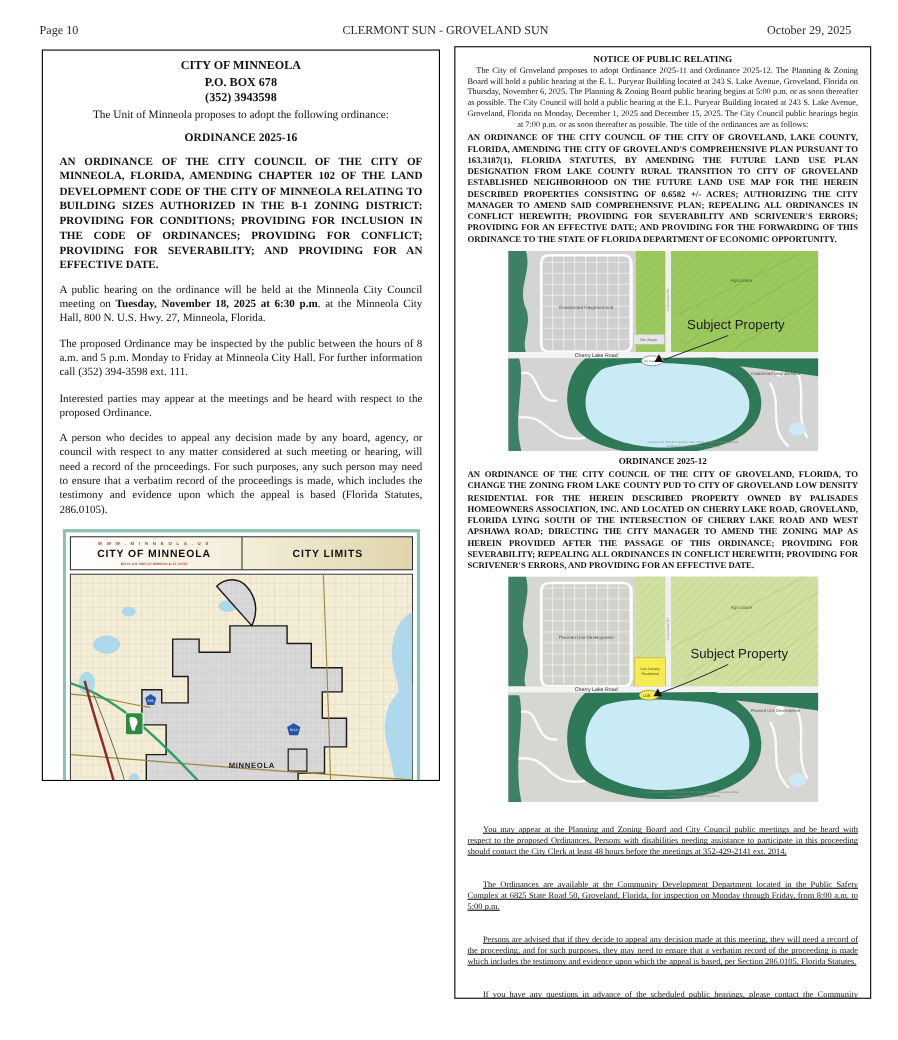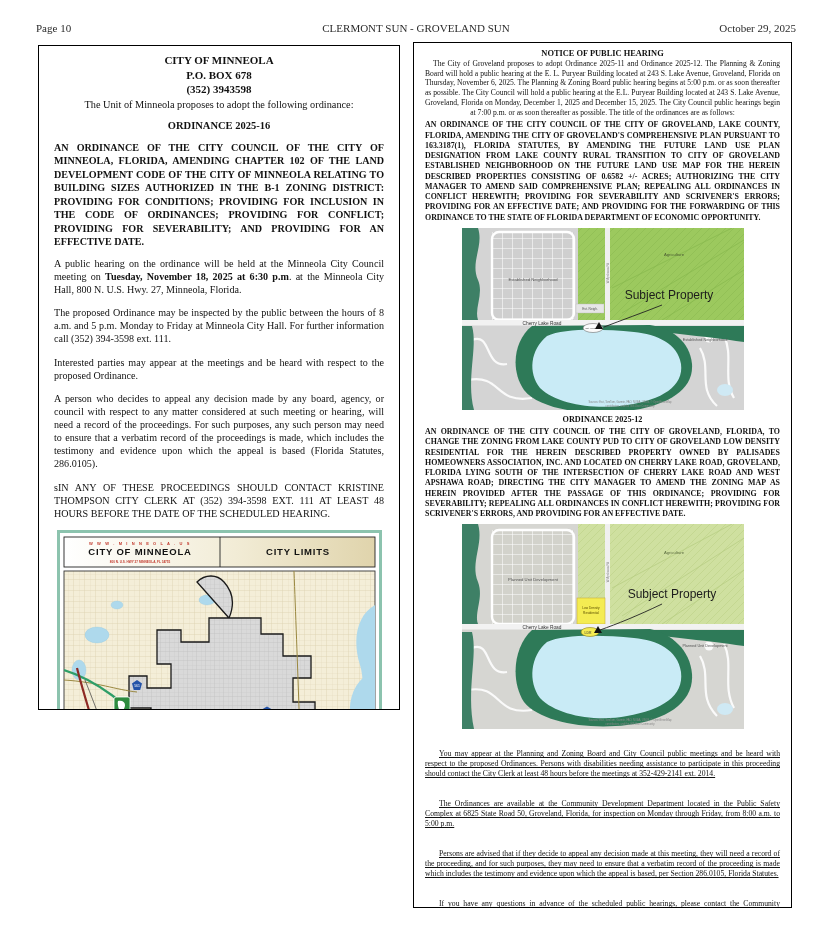--- a/index.html
+++ b/index.html
@@ -1,17 +1,17 @@
 <!DOCTYPE html>
 <html><head>
 <meta charset="utf-8">
 <style>
   html,body{margin:0;padding:0;background:#ffffff;}
   .page{position:relative;width:816px;height:945px;background:#ffffff;font-family:"Liberation Serif",serif;color:#111;overflow:hidden;}
-  .page-header{position:absolute;left:36px;right:20px;top:22px;display:flex;justify-content:space-between;align-items:flex-end;font-size:11px;color:#2b2b2b;}
+  .page-header{position:absolute;left:36px;right:42px;top:22px;display:flex;justify-content:space-between;align-items:flex-end;font-size:11px;color:#2b2b2b;}
   .page-header .center{position:absolute;left:0;right:0;text-align:center;}
   .box{position:absolute;background:#fff;box-sizing:border-box;overflow:hidden;}
   .box.left{left:38px;top:45px;width:362px;height:665px;border:1.6px solid #000;padding:7px 15px;}
   .box.right{left:413px;top:42px;width:379px;height:866px;border:1.2px solid #000;padding:6px 11px;}
   .tc{text-align:center;}
   .l-org{font-weight:bold;font-size:11px;line-height:1.32;}
   .l-title{font-weight:bold;font-size:11px;margin-top:11px;}
   .l-intro{font-size:10.3px;margin-top:2px;}
   .l-ordno{font-weight:bold;font-size:10.5px;margin-top:10px;}
   .l-ordtext{font-weight:bold;font-size:10.1px;line-height:1.34;text-align:justify;margin-top:10px;}
@@ -41,21 +41,20 @@
     <div class="tc l-org">CITY OF MINNEOLA</div>
     <div class="tc l-org">P.O. BOX 678</div>
     <div class="tc l-org">(352) 3943598</div>
     <div class="tc l-intro">The Unit of Minneola proposes to adopt the following ordinance:</div>
     <div class="tc l-ordno">ORDINANCE 2025-16</div>
     <div class="l-ordtext">AN ORDINANCE OF THE CITY COUNCIL OF THE CITY OF MINNEOLA, FLORIDA, AMENDING CHAPTER 102 OF THE LAND DEVELOPMENT CODE OF THE CITY OF MINNEOLA RELATING TO BUILDING SIZES AUTHORIZED IN THE B-1 ZONING DISTRICT: PROVIDING FOR CONDITIONS; PROVIDING FOR INCLUSION IN THE CODE OF ORDINANCES; PROVIDING FOR CONFLICT; PROVIDING FOR SEVERABILITY; AND PROVIDING FOR AN EFFECTIVE DATE.</div>
     <p class="l-para"><span>A public hearing on the ordinance will be held at the Minneola City Council meeting on </span><b>Tuesday, November 18, 2025 at 6:30 p.m</b><span>. at the Minneola City Hall, 800 N. U.S. Hwy. 27, Minneola, Florida.</span></p>
     <p class="l-para">The proposed Ordinance may be inspected by the public between the hours of 8 a.m. and 5 p.m. Monday to Friday at Minneola City Hall. For further information call (352) 394-3598 ext. 111.</p>
     <p class="l-para">Interested parties may appear at the meetings and be heard with respect to the proposed Ordinance.</p>
     <p class="l-para">A person who decides to appeal any decision made by any board, agency, or council with respect to any matter considered at such meeting or hearing, will need a record of the proceedings. For such purposes, any such person may need to ensure that a verbatim record of the proceedings is made, which includes the testimony and evidence upon which the appeal is based (Florida Statutes, 286.0105).</p>
-    <p class="l-para">sIN ANY OF THESE PROCEEDINGS SHOULD CONTACT KRISTINE THOMPSON CITY CLERK AT (352) 394-3598 EXT. 111 AT LEAST 48 HOURS BEFORE THE DATE OF THE SCHEDULED HEARING.</p>
 
     <div class="map-wrap">
 
       <svg width="325" height="400" viewBox="0 0 325 400">
         <defs>
           <linearGradient id="hdrGrad" x1="0" y1="0" x2="1" y2="0">
             <stop offset="0" stop-color="#ffffff"></stop>
               <stop offset="0.55" stop-color="#f2ecd6"></stop>
               <stop offset="1" stop-color="#e0d4ac"></stop>
           </linearGradient>
@@ -178,21 +177,21 @@
               <circle cx="306" cy="386" r="6" fill="#2e6b9e"></circle>
               <circle cx="306" cy="386" r="4" fill="#3e9e5e"></circle>
             </g>
           </g>
         </g>
       </svg>
     </div>
   </div>
 
   <div class="box right">
-    <div class="r-title">NOTICE OF PUBLIC HEARING</div>
+    <div class="r-title">NOTICE OF PUBLIC RELATING</div>
     <div class="r-intro">The City of Groveland proposes to adopt Ordinance 2025-11 and Ordinance 2025-12.  The Planning &amp; Zoning Board will hold a public hearing at the E. L. Puryear Building located at 243 S. Lake Avenue, Groveland, Florida on Thursday, November 6, 2025. The Planning &amp; Zoning Board public hearing begins at 5:00 p.m. or as soon thereafter as possible. The City Council will hold a public hearing at the E.L. Puryear Building located at 243 S. Lake Avenue, Groveland, Florida on Monday, December 1, 2025 and December 15, 2025. The City Council public hearings begin at 7:00 p.m. or as soon thereafter as possible.  The title of the ordinances are as follows:</div>
     <div class="r-ord">AN ORDINANCE OF THE CITY COUNCIL OF THE CITY OF GROVELAND, LAKE COUNTY, FLORIDA, AMENDING THE CITY OF GROVELAND'S COMPREHENSIVE PLAN PURSUANT TO 163.3187(1), FLORIDA STATUTES, BY AMENDING THE FUTURE LAND USE PLAN DESIGNATION FROM LAKE COUNTY RURAL TRANSITION TO CITY OF GROVELAND ESTABLISHED NEIGHBORHOOD ON THE FUTURE LAND USE MAP FOR THE HEREIN DESCRIBED PROPERTIES CONSISTING OF 0.6582 +/- ACRES; AUTHORIZING THE CITY MANAGER TO AMEND SAID COMPREHENSIVE PLAN; REPEALING ALL ORDINANCES IN CONFLICT HEREWITH; PROVIDING FOR SEVERABILITY AND SCRIVENER'S ERRORS; PROVIDING FOR AN EFFECTIVE DATE; AND PROVIDING FOR THE FORWARDING OF THIS ORDINANCE TO THE STATE OF FLORIDA DEPARTMENT OF ECONOMIC OPPORTUNITY.</div>
 
     <div class="r-map">
 
       <svg width="282" height="182" viewBox="0 0 282 182">
         <defs>
           <pattern id="neighGridA" width="10" height="10" patternUnits="userSpaceOnUse">
             <rect width="10" height="10" fill="#cfcfcf"></rect>
             <path d="M0 0H10M0 0V10" stroke="#ffffff" stroke-width="1.1" fill="none"></path>

